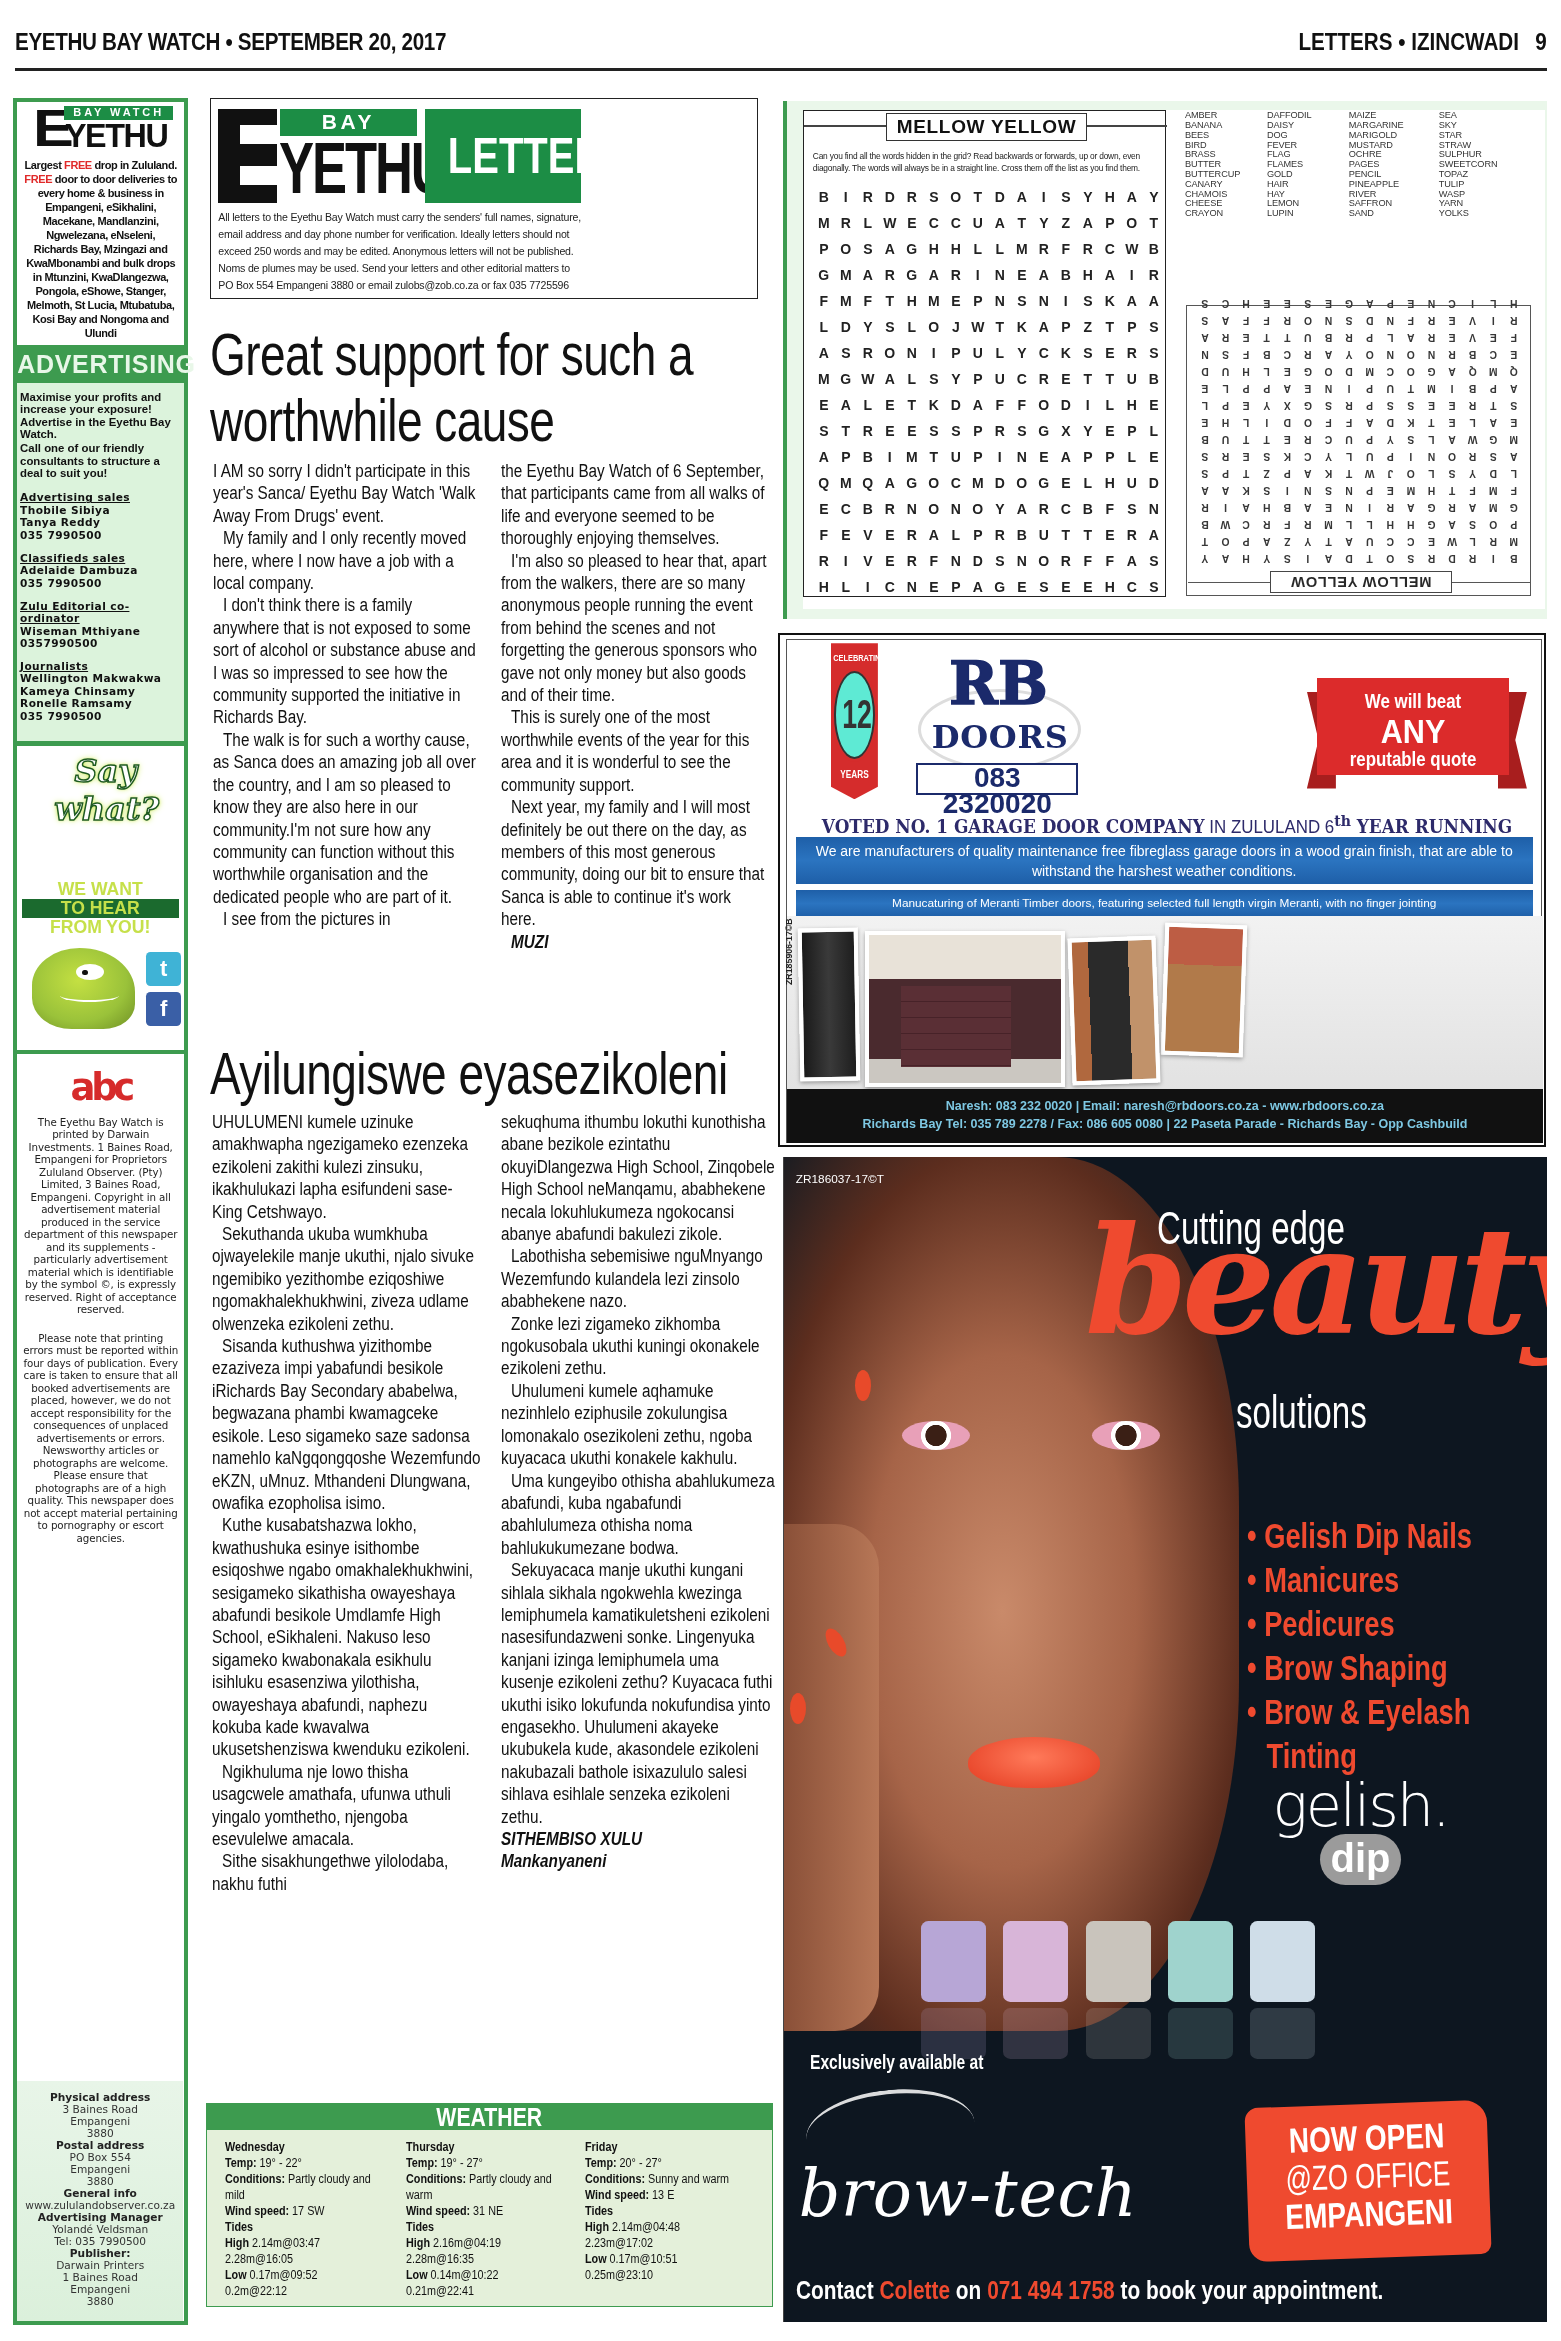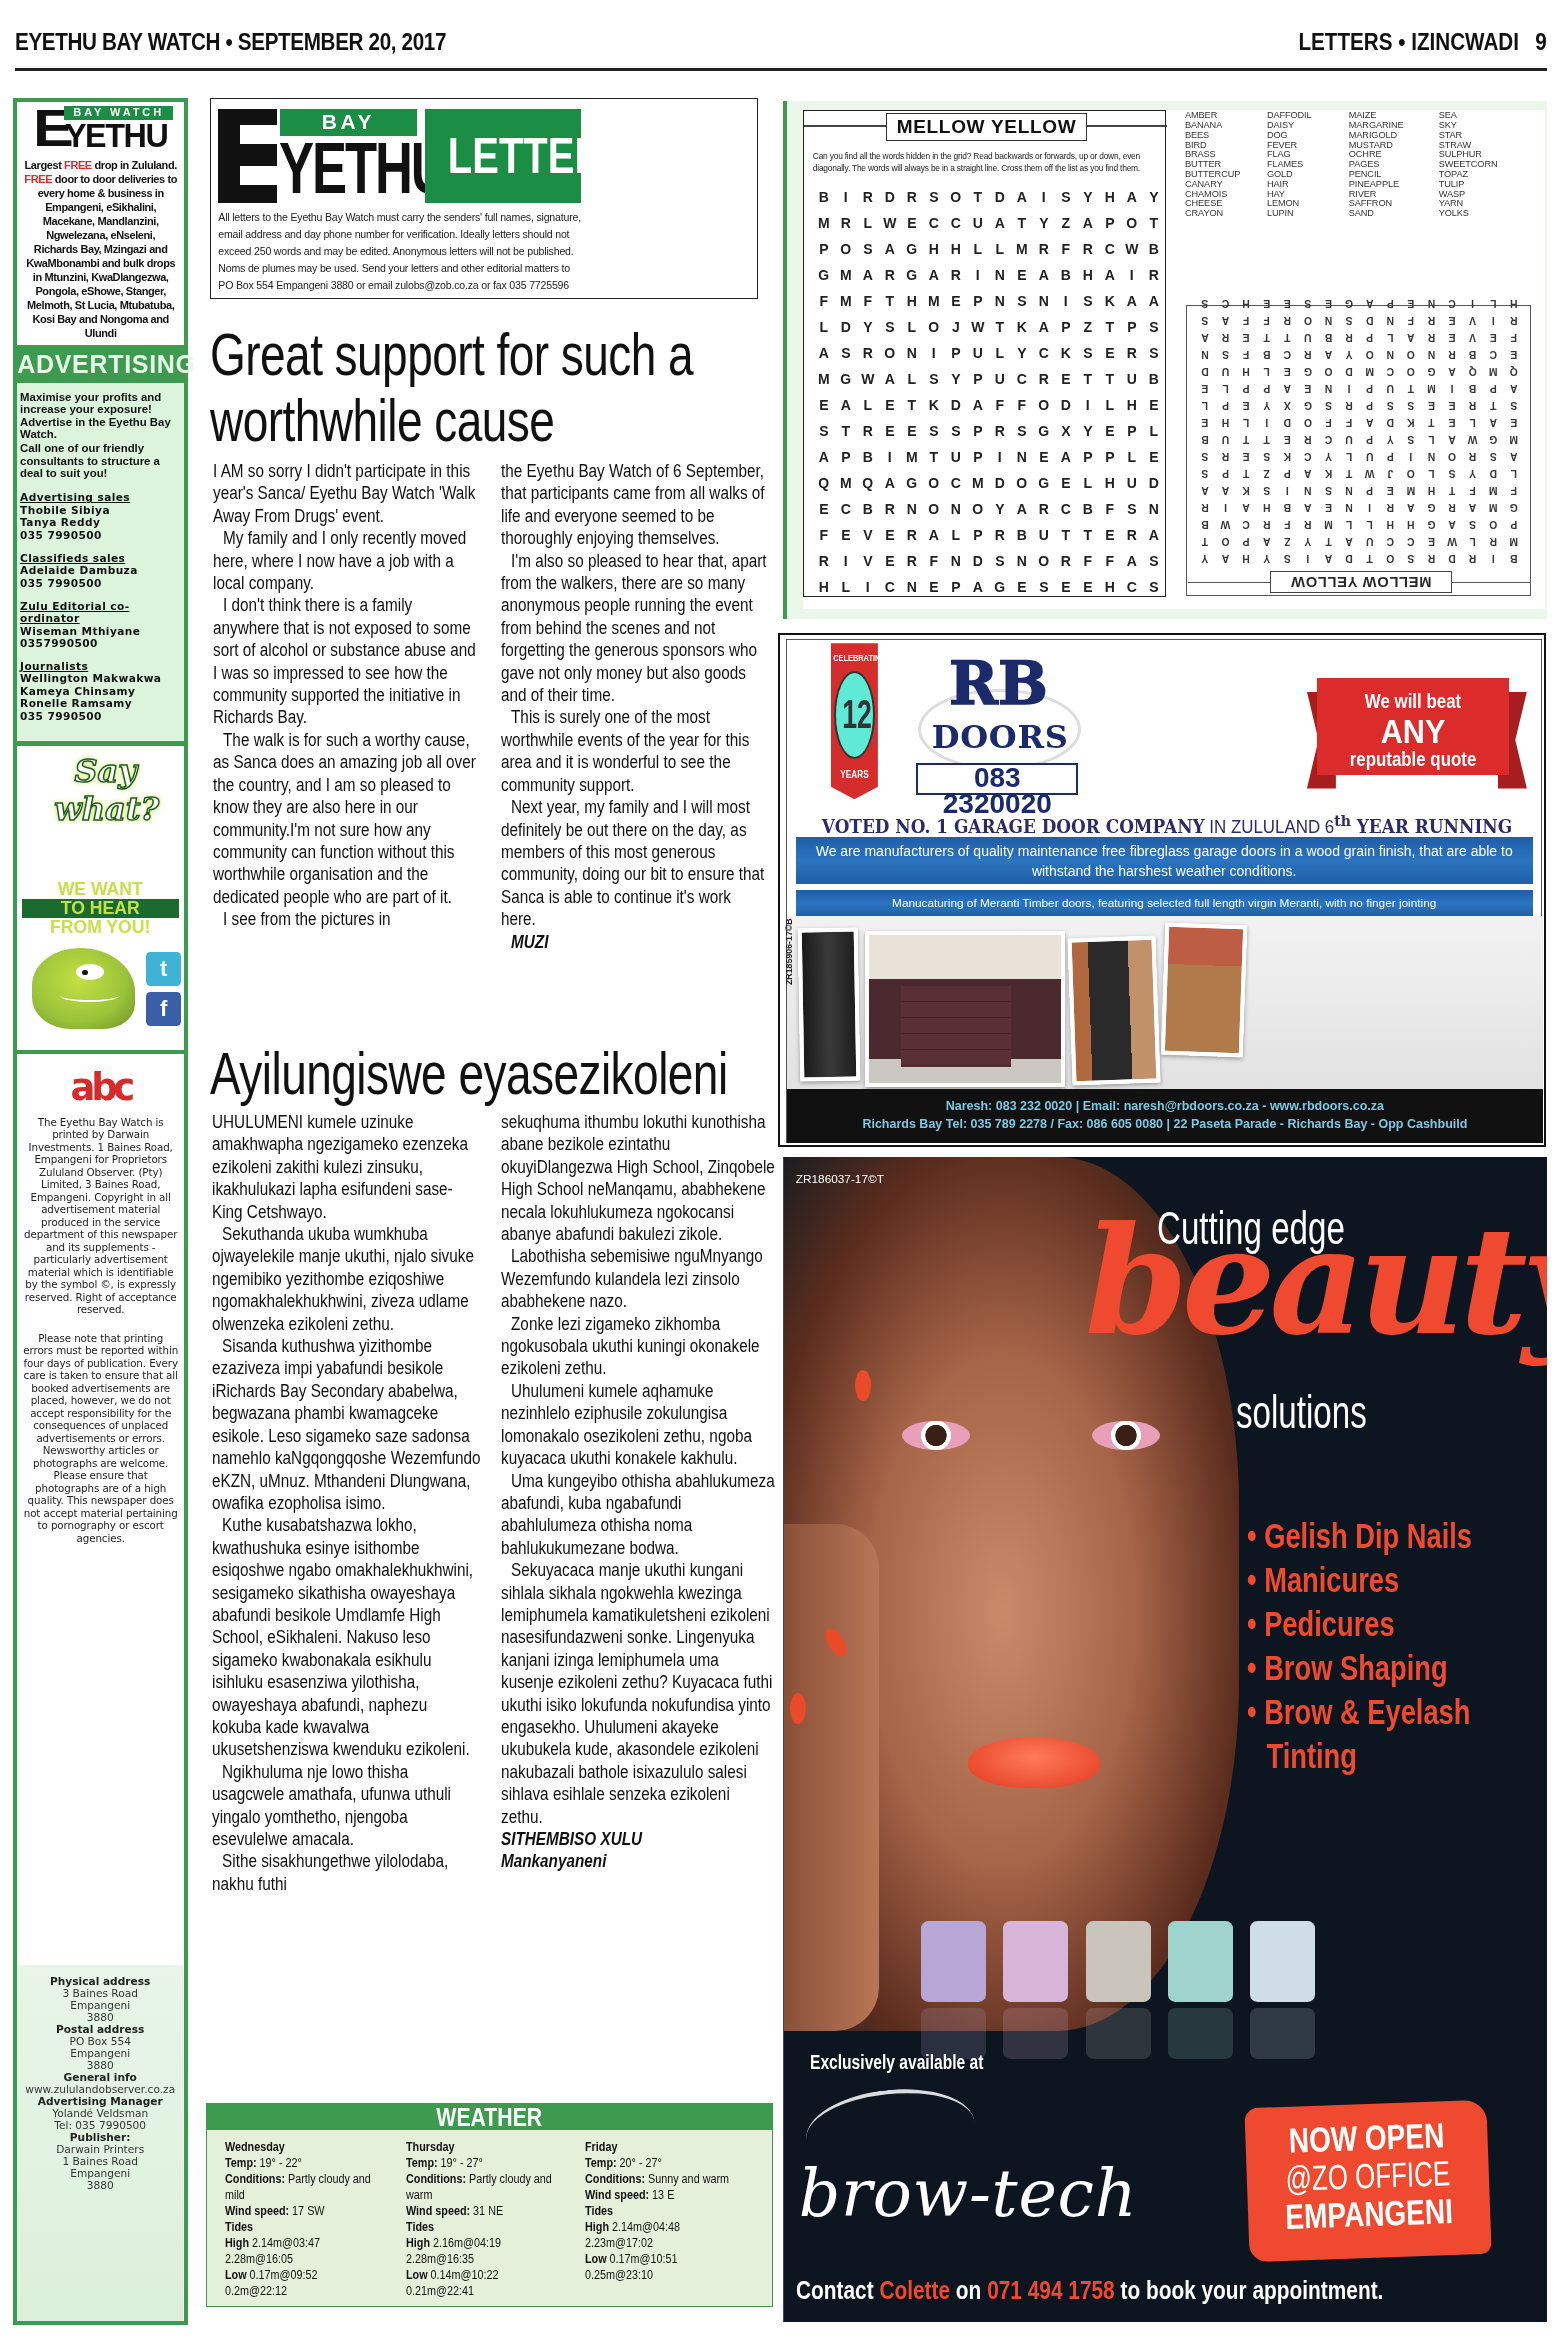--- a/index.html
+++ b/index.html
@@ -35,21 +35,21 @@
   .gecko { position: absolute; left: 14.7px; top: 202px; width: 103px; height: 81px; background: radial-gradient(ellipse at 45% 40%, #c4e042 0%, #9ac23a 60%, #6e8f24 100%); border-radius: 60% 70% 40% 50%; }
   .gecko-eye { position: absolute; left: 44px; top: 16px; width: 28px; height: 16px; background: #fff; border-radius: 50%; }
   .gecko-eye::after { content: ""; position: absolute; left: 5.9px; top: 5.1px; width: 5.9px; height: 5.9px; background: #111; border-radius: 50%; }
   .gecko-mouth { position: absolute; left: 28px; top: 40px; width: 59px; height: 13.2px; border-bottom: 2.2px solid #fff; border-radius: 0 0 50% 50%; }
   .soc { position: absolute; left: 129px; width: 35px; height: 34px; border-radius: 4.4px; color: #fff; font-weight: bold; font-size: 22px; text-align: center; line-height: 34px; }
   .soc.tw { top: 206px; background: #3fb3d6; }
   .soc.fb { top: 246px; background: #3a5fa6; }
   .sb-abc { text-align: center; padding: 14.7px 5.9px 0; font-family: "DejaVu Sans", sans-serif; font-size: 10.3px; line-height: 12.5px; color: #222; letter-spacing: -0.1px; }
   .abc-logo { font-family: "DejaVu Sans", sans-serif; font-weight: bold; font-size: 37px; color: #d62b2b; letter-spacing: -4.4px; line-height: 38px; margin-bottom: 8.8px; }
   .sb-abc p { margin-bottom: 16px; }
-  .sb-addr { position: absolute; left: 0; bottom: 0; width: 166px; height: 356px; background: linear-gradient(#e8f5e8, #dbf0db); text-align: center; font-family: "DejaVu Sans", sans-serif; font-size: 10.6px; line-height: 12px; padding-top: 10.3px; color: #333; }
+  .sb-addr { position: absolute; left: 0; bottom: 0; width: 166px; height: 240px; background: linear-gradient(#e8f5e8, #dbf0db); text-align: center; font-family: "DejaVu Sans", sans-serif; font-size: 10.6px; line-height: 12px; padding-top: 10.3px; color: #333; }
   .sb-addr .h { font-weight: bold; color: #222; }
 
   
   .letters-box { position: absolute; left: 210px; top: 98px; width: 548px; height: 201px; border: 1.5px solid #222; }
   .lm-E { position: absolute; left: 7.3px; top: 10.3px; width: 59px; height: 94px; background: #111; }
   .lm-E::before { content: ""; position: absolute; left: 22px; top: 16px; width: 37px; height: 19px; background: #fff; }
   .lm-E::after { content: ""; position: absolute; left: 22px; top: 57px; width: 37px; height: 19px; background: #fff; }
   .lm-bw { position: absolute; left: 69px; top: 10.3px; width: 137px; height: 26.4px; background: #1c8d45; color: #fff; font-size: 21px; font-weight: bold; letter-spacing: 3.7px; text-align: center; line-height: 26.4px; }
   .lm-yethu { position: absolute; left: 68px; top: 32px; font-size: 73px; line-height: 73px; font-weight: 900; color: #111; transform: scaleX(0.72); transform-origin: left top; letter-spacing: -2.9px; }
   .lm-letters { position: absolute; left: 214px; top: 10.3px; width: 156px; height: 94px; background: #1c8d45; color: #fff; font-size: 50px; font-weight: bold; line-height: 94px; text-align: center; transform-origin: left top; }
@@ -985,20 +985,24 @@
   <div class="b-cut">Cutting edge</div>
   <div class="b-sol">solutions</div>
   <div class="b-list">
     <div>• Gelish Dip Nails</div>
     <div>• Manicures</div>
     <div>• Pedicures</div>
     <div>• Brow Shaping</div>
     <div>• Brow &amp; Eyelash</div>
     <div class="cont">Tinting</div>
   </div>
+  <div class="gelish">
+    <div class="g1">gelish.</div>
+    <div class="g2">dip</div>
+  </div>
   <div class="jars">
     <div class="jar" style="left:0;background:#b7a6d6"></div>
     <div class="jar" style="left:82px;background:#d8b5d8"></div>
     <div class="jar" style="left:165px;background:#c9c4bc"></div>
     <div class="jar" style="left:247px;background:#9fd3cd"></div>
     <div class="jar" style="left:329px;background:#cfdde8"></div>
   </div>
   <div class="b-excl">Exclusively available at</div>
   <div class="brow"></div>
   <div class="brow-tech">brow-tech</div>

